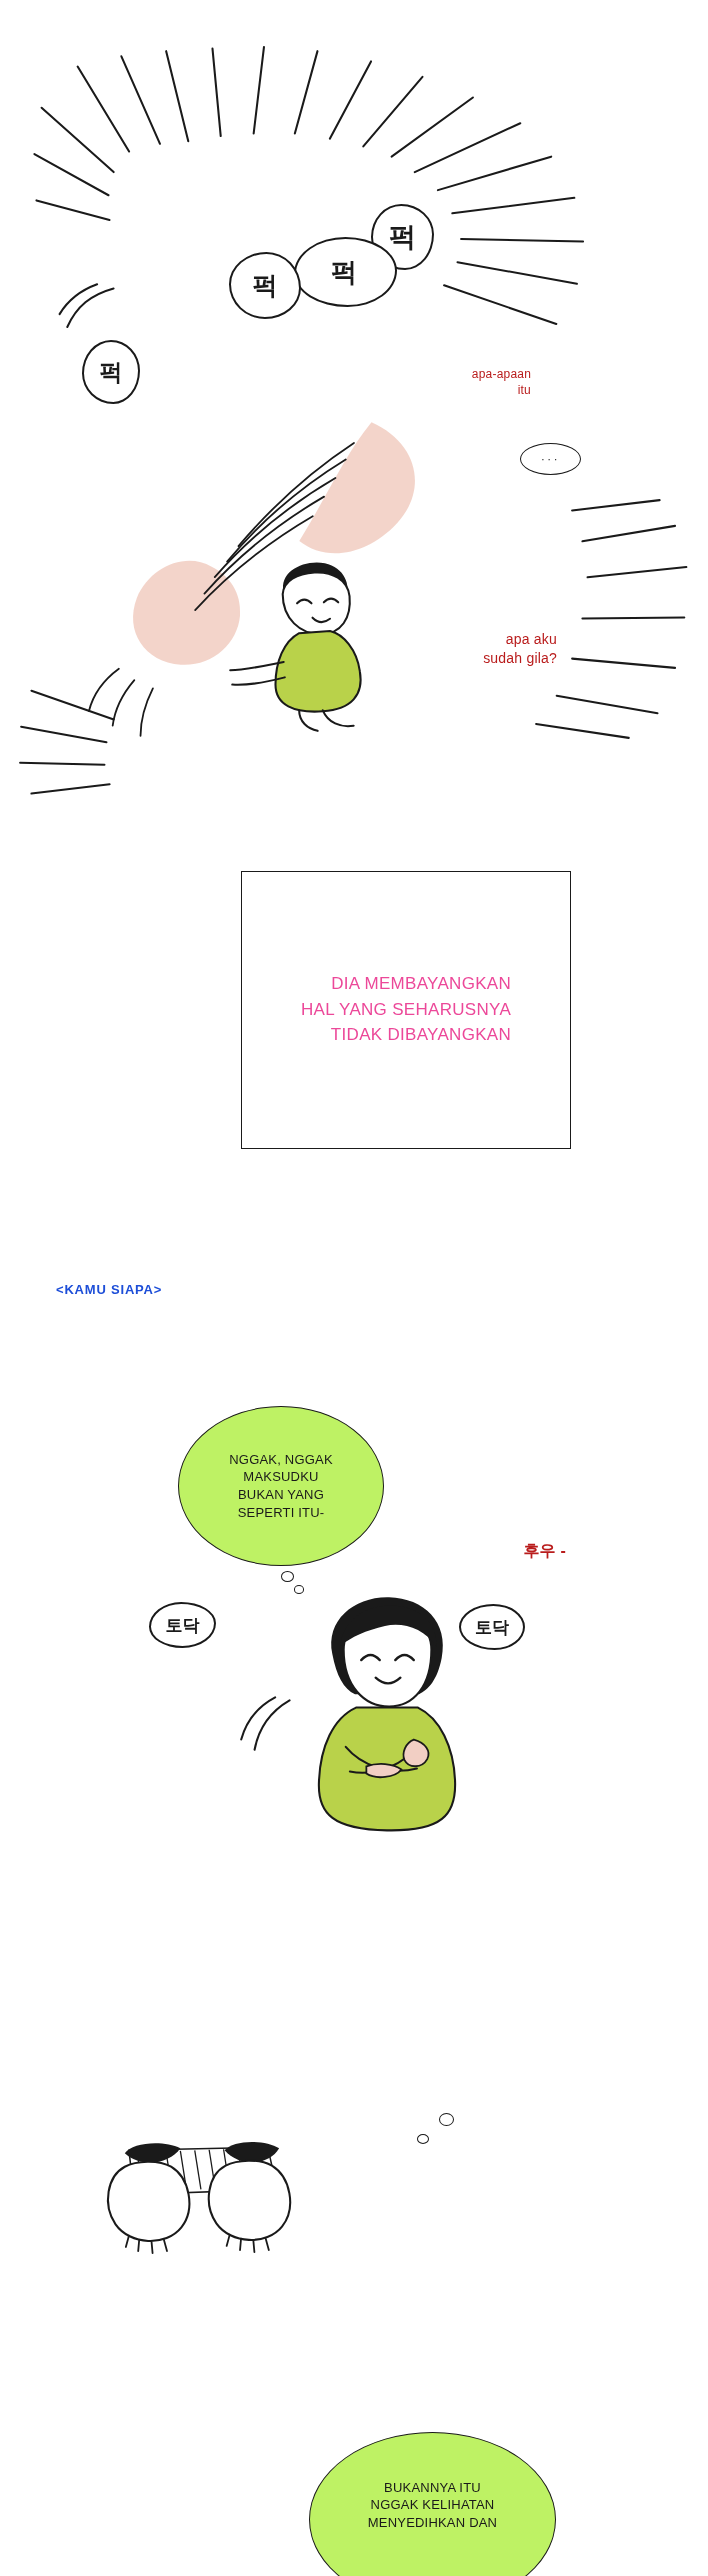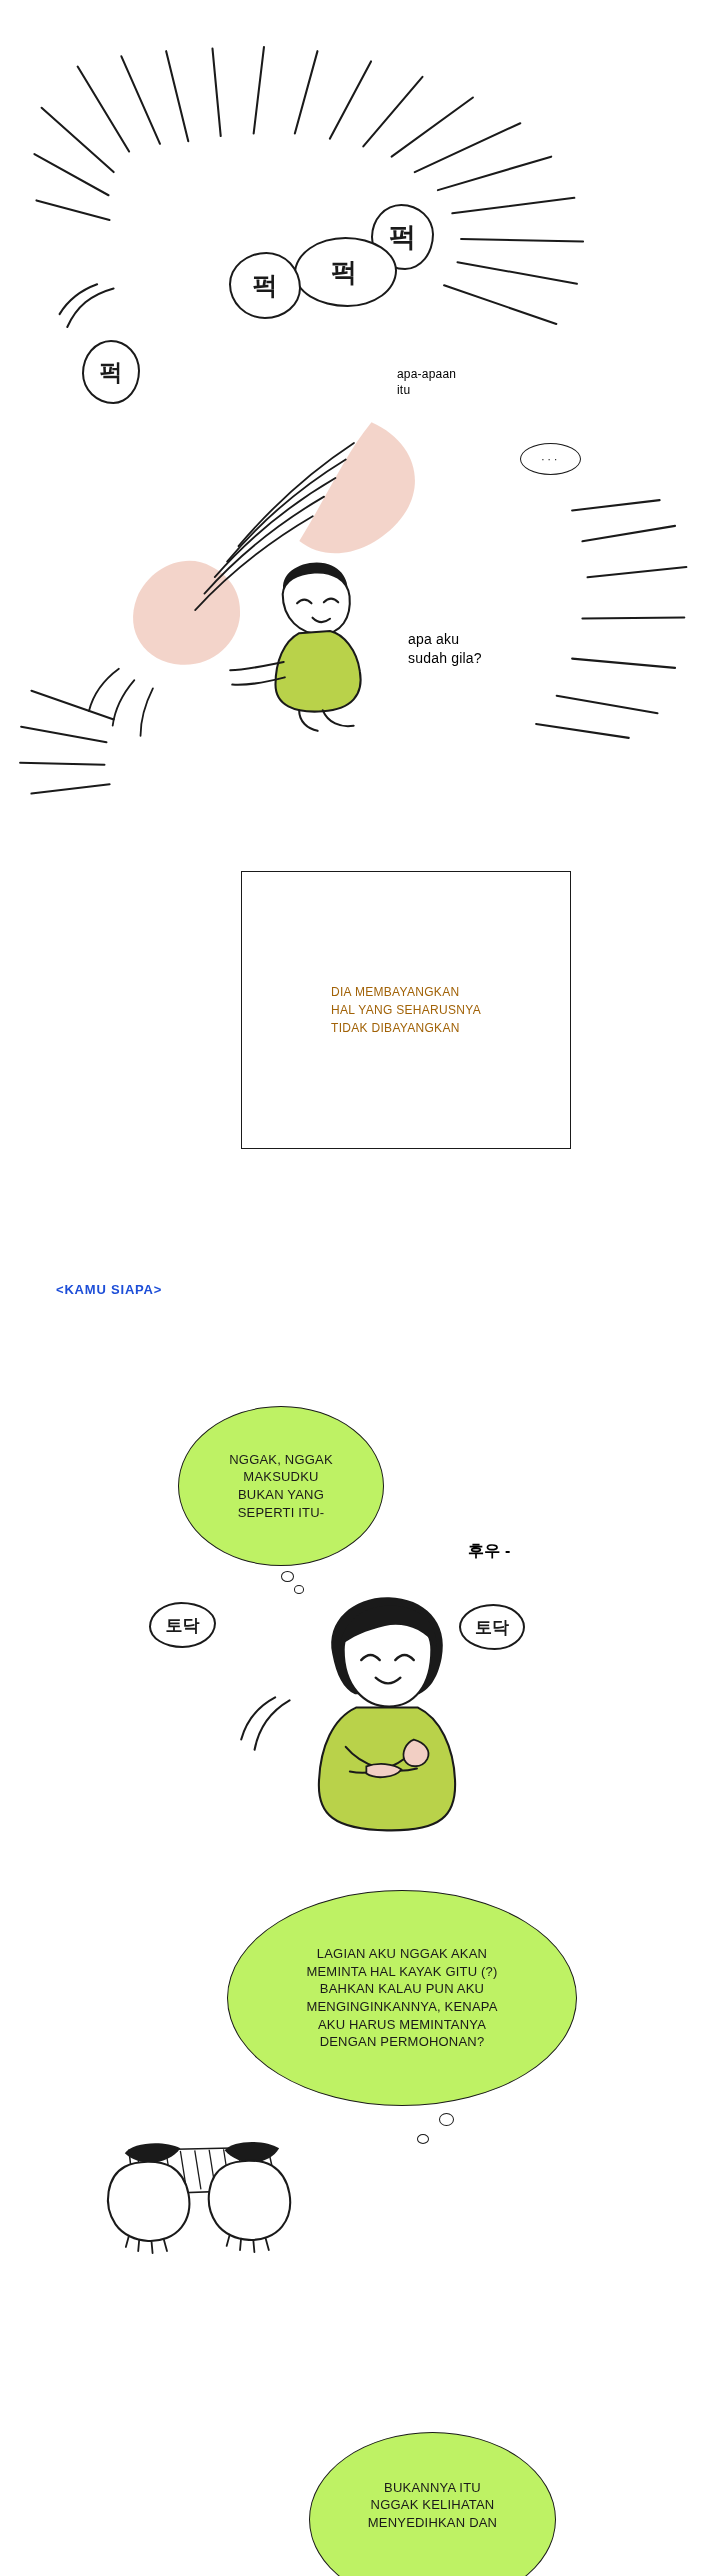--- a/index.html
+++ b/index.html
@@ -42,32 +42,32 @@
 
   
   .caption-box {
     position: absolute;
     box-sizing: border-box;
     background: #ffffff;
     border: 1.5px solid #1a1a1a;
     display: flex;
     align-items: center;
     justify-content: center;
-    text-align: left;
-    color: #a16207;
-    font-size: 12px;
+    text-align: right;
+    color: #ec4899;
+    font-size: 17px;
     line-height: 1.5;
     letter-spacing: 0.3px;
   }
 
   
   .plain-text {
     position: absolute;
-    color: #000000;
-    text-align: left;
+    color: #b91c1c;
+    text-align: right;
     line-height: 1.35;
     letter-spacing: 0.2px;
   }
 
   
   .title-line {
     position: absolute;
     color: #1d4ed8;
     font-size: 13px;
     font-weight: bold;
@@ -309,28 +309,20 @@
         <path d="M130 224 C 86 244, 60 300, 58 370 C 56 430, 86 460, 190 462 C 296 464, 324 432, 322 368 C 320 300, 292 244, 250 224 Z" fill="#b9d24a" stroke="#1a1a1a" stroke-width="4"></path>
 
         <path d="M110 300 C 140 336, 196 356, 248 342" stroke="#1a1a1a" stroke-width="4" fill="none" stroke-linecap="round"></path>
         <path d="M250 296 C 224 334, 170 358, 118 348" stroke="#1a1a1a" stroke-width="4" fill="none" stroke-linecap="round"></path>
 
         <path d="M242 286 C 264 292, 276 308, 268 324 C 258 342, 232 342, 224 326 C 218 312, 226 292, 242 286 Z" fill="#f2cfc4" stroke="#1a1a1a" stroke-width="3.5"></path>
         <path d="M150 338 C 172 330, 202 332, 218 344 C 206 360, 168 364, 150 352 Z" fill="#f2cfc4" stroke="#1a1a1a" stroke-width="3.5"></path>
       </g>
     </svg>
 
-    <div class="bubble oval" style="left:227px;top:520px;width:350px;height:216px;font-size:13px;white-space:pre-line;">
-      <span>LAGIAN AKU NGGAK AKAN
-MEMINTA HAL KAYAK GITU (?)
-BAHKAN KALAU PUN AKU
-MENGINGINKANNYA, KENAPA
-AKU HARUS MEMINTANYA
-DENGAN PERMOHONAN?</span>
-    </div>
 
     <div class="dot" style="left:439px;top:743px;width:13.4px;height:11.3px;"></div>
     <div class="dot" style="left:417px;top:764px;width:10.3px;height:8.2px;"></div>
 
     <svg class="lines" style="left:98px;top:770px;width:247px;height:144px;" viewBox="0 0 480 280">
       <g>
 
         <path d="M60 20 L330 14 L348 96 L70 106 Z" fill="#ffffff" stroke="#1a1a1a" stroke-width="3"></path>
         <g stroke="#1a1a1a" stroke-width="2.5">
           <line x1="76" y1="26" x2="88" y2="100"></line>

